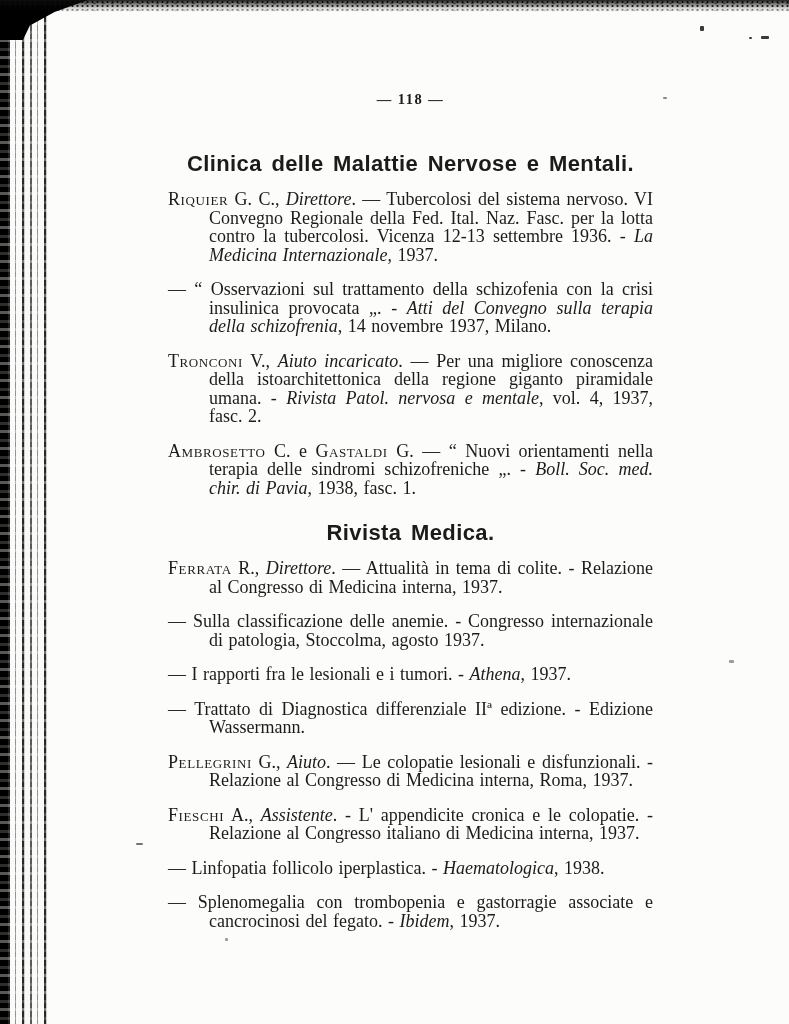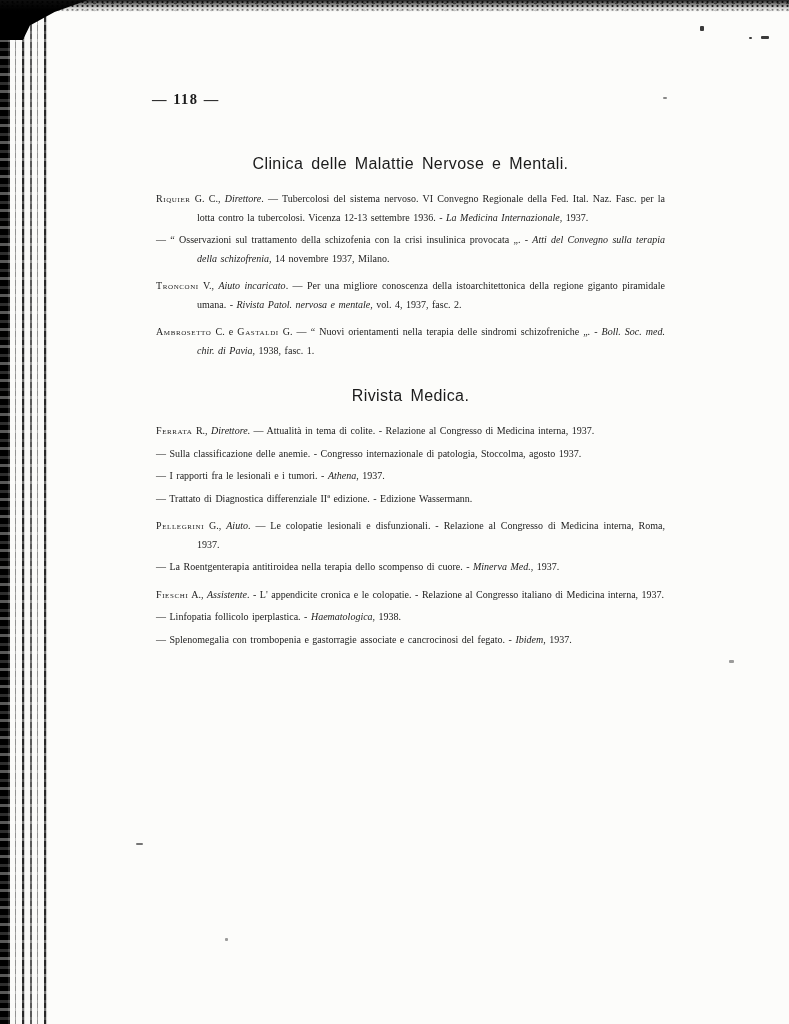--- a/index.html
+++ b/index.html
@@ -51,35 +51,35 @@
     clip-path:polygon(0 0, 100% 0, 62% 30%, 34% 64%, 26% 100%, 0 100%);
   }
   .speck{position:absolute;background:#3a3a3a;border-radius:1px;}
   
   .content{
     position:absolute;left:152px;top:0;width:517px;
     font-family:"Liberation Serif","DejaVu Serif",serif;
     color:var(--ink);
   }
   .page-number{
-    margin:92px 0 8px 0;text-align:left;
+    margin:92px 0 8px 0;text-align:center;
     font-size:14.5px;line-height:15px;letter-spacing:1.5px;font-weight:600;
   }
   .section-title{
     margin:0;text-align:center;
     font-family:"Liberation Sans","DejaVu Sans",sans-serif;
-    font-weight:400;font-size:16px;line-height:19px;letter-spacing:.4px;
+    font-weight:700;font-size:22px;line-height:19px;letter-spacing:.4px;
     word-spacing:3px;
   }
   .section:first-of-type .section-title{margin-top:47px;}
   .section + .section .section-title{margin-top:26px;}
   .entries{margin-top:17px;}
   .entry{
-    margin:4px;padding-left:41px;text-indent:-41px;
-    font-size:10px;line-height:18.5px;text-align:justify;
+    margin:16px;padding-left:41px;text-indent:-41px;
+    font-size:18px;line-height:18.5px;text-align:justify;
     word-spacing:1px;
   }
   .entry.group-start{margin-top:9px;}
   .entries .entry:first-child{margin-top:0;}
   .sc{font-variant:small-caps;letter-spacing:.6px;}
   .it{font-style:italic;}
 </style>
 </head>
 <body>
 
@@ -109,21 +109,20 @@
           </div>
         </section>
         <section class="section">
           <h2 class="section-title">Rivista Medica.</h2>
           <div class="entries">
             <p class="entry group-start"><span class="sc">Ferrata</span><span> R., </span><span class="it">Direttore</span><span>. — Attualità in tema di colite. - Relazione al Congresso di Medicina interna, 1937.</span></p>
             <p class="entry"><span>— Sulla classificazione delle anemie. - Congresso internazionale di patologia, Stoccolma, agosto 1937.</span></p>
             <p class="entry"><span>— I rapporti fra le lesionali e i tumori. - </span><span class="it">Athena</span><span>, 1937.</span></p>
             <p class="entry"><span>— Trattato di Diagnostica differenziale IIª edizione. - Edizione Wassermann.</span></p>
             <p class="entry group-start"><span class="sc">Pellegrini</span><span> G., </span><span class="it">Aiuto</span><span>. — Le colopatie lesionali e disfunzionali. - Relazione al Congresso di Medicina interna, Roma, 1937.</span></p>
-            <p class="entry"><span>— La Roentgenterapia antitiroidea nella terapia dello scompenso di cuore. - </span><span class="it">Minerva Med.</span><span>, 1937.</span></p>
             <p class="entry group-start"><span class="sc">Fieschi</span><span> A., </span><span class="it">Assistente</span><span>. - L' appendicite cronica e le colopatie. - Relazione al Congresso italiano di Medicina interna, 1937.</span></p>
             <p class="entry"><span>— Linfopatia follicolo iperplastica. - </span><span class="it">Haematologica</span><span>, 1938.</span></p>
             <p class="entry"><span>— Splenomegalia con trombopenia e gastorragie associate e cancrocinosi del fegato. - </span><span class="it">Ibidem</span><span>, 1937.</span></p>
           </div>
         </section>
       </div>
   </div>
 
 </div>
 

